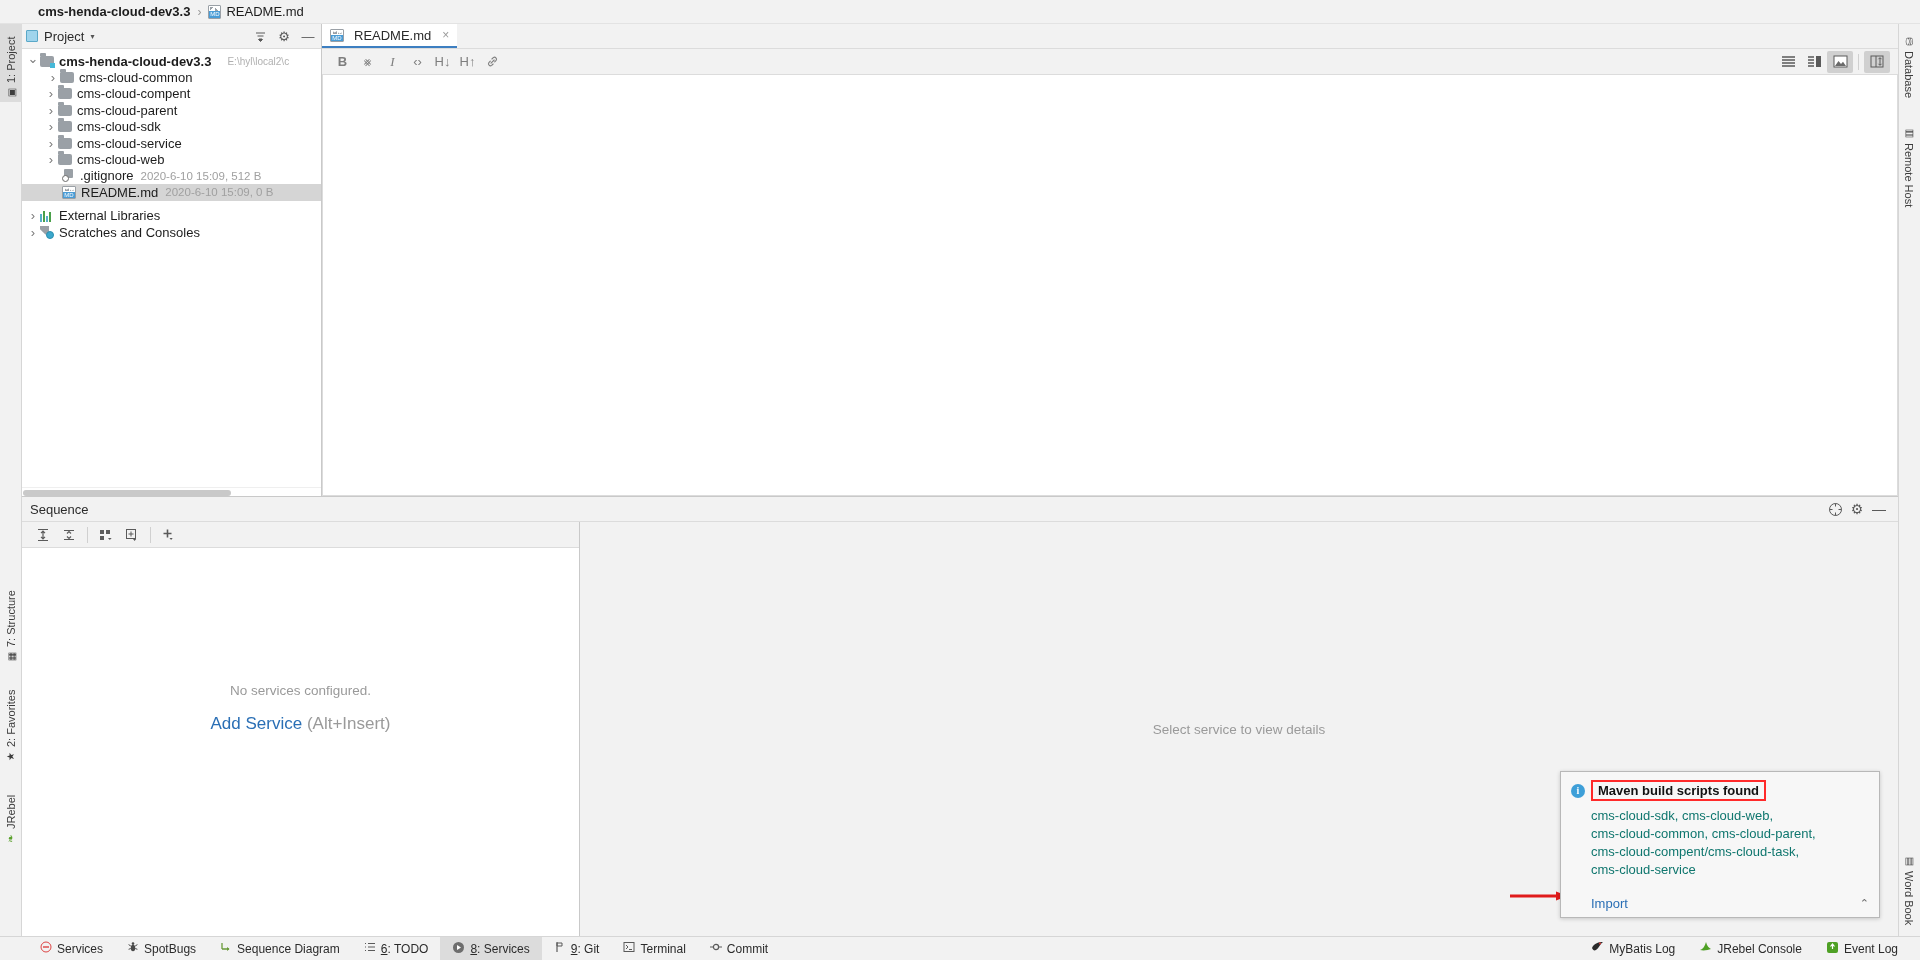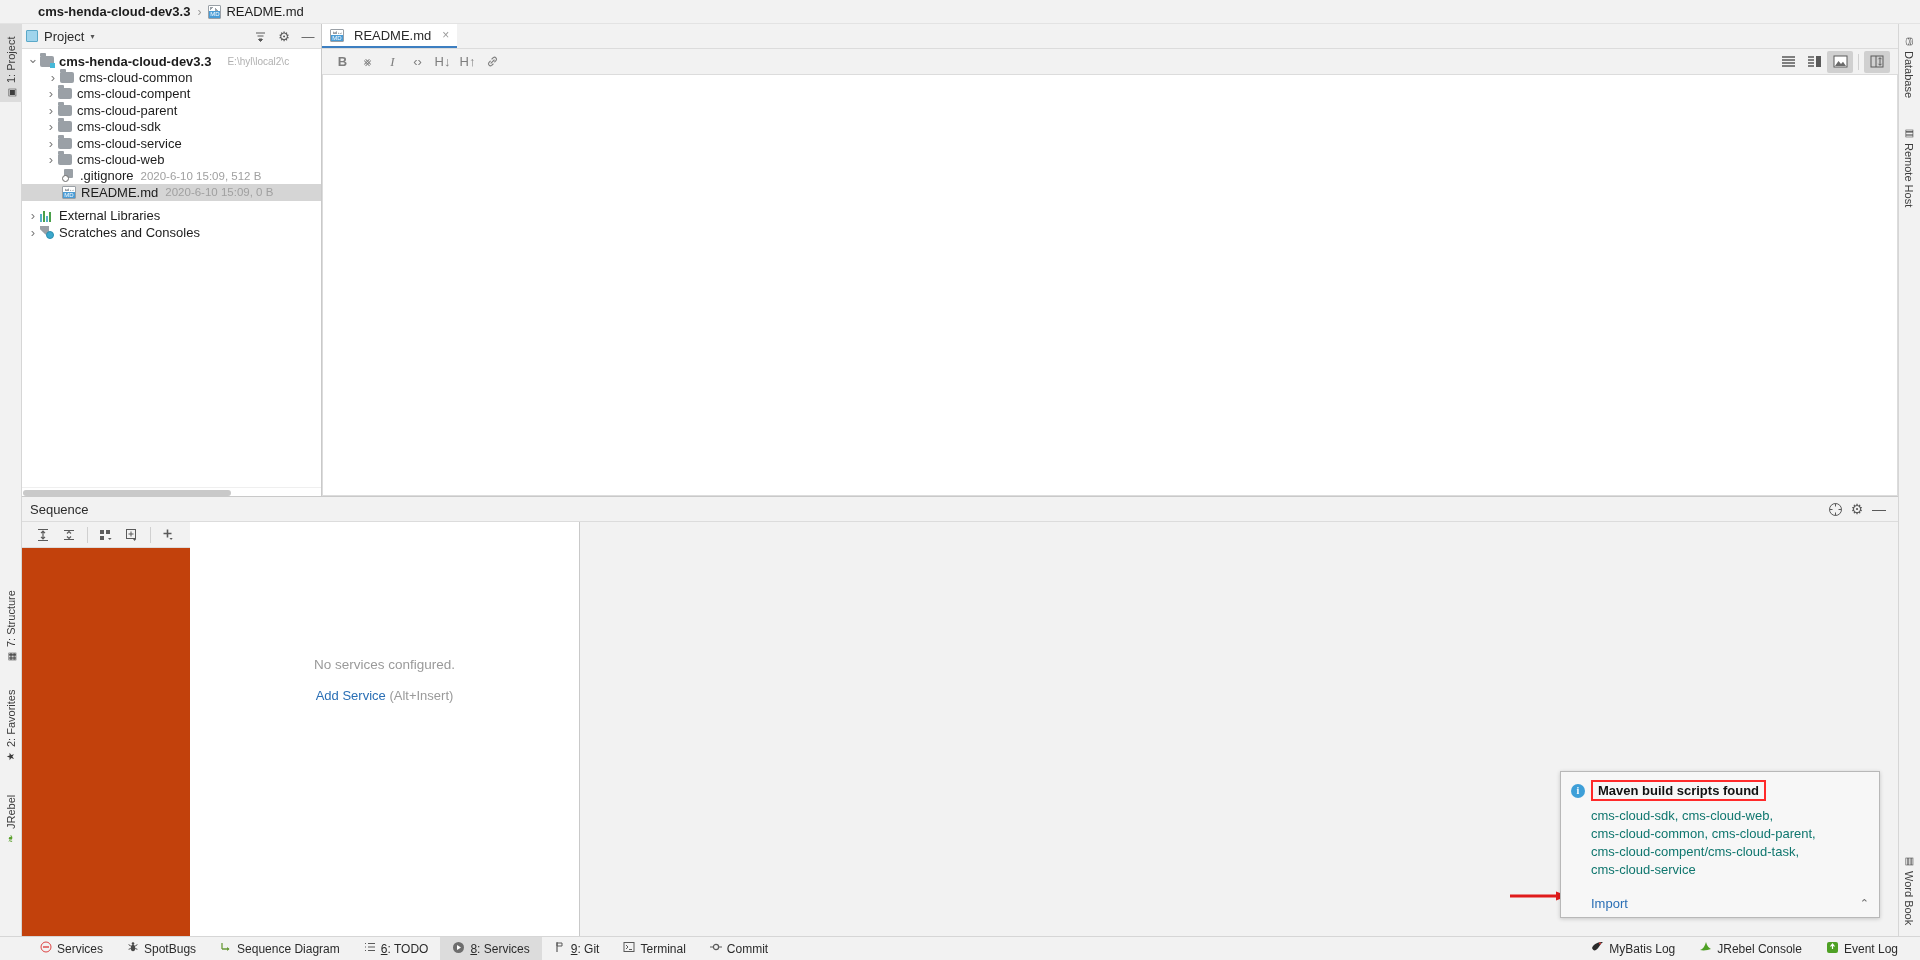--- a/index.html
+++ b/index.html
@@ -185,31 +185,31 @@
     display:flex; flex-direction:column;
   }
   .svc-header {
     height:25px; display:flex; align-items:center; padding:0 8px;
     font-size:13px; color:#2b2b2b; border-bottom:1px solid #dcdcdc;
   }
   .svc-header .spacer { flex:1; }
   .svc-header .hicon { width:22px; height:20px; display:flex; align-items:center;
     justify-content:center; color:#5a5a5a; font-size:14px;}
   .svc-body { flex:1; display:flex; }
-  .svc-left { width:558px; border-right:1px solid #c9c9c9; display:flex; flex-direction:row;
+  .svc-left { width:558px; border-right:1px solid #c9c9c9; display:flex; flex-direction:column;
     background:#c2410c;}
   .svc-toolbar { height:26px; display:flex; align-items:center; padding:0 8px; gap:0;
     background:#f2f2f2; border-bottom:1px solid #dcdcdc;}
   .tbtn { width:26px; height:22px; display:flex; align-items:center; justify-content:center;
     color:#5a5a5a; font-size:13px; position:relative; }
   .tsep { width:1px; height:16px; background:#d0d0d0; margin:0 5px; }
   .svc-list { flex:1; background:#ffffff; display:flex; flex-direction:column;
     align-items:center; justify-content:flex-start; padding-top:135px; }
   .svc-empty { font-size:13.5px; color:#9a9a9a; }
-  .svc-add { font-size:13px; margin-top:16px; }
+  .svc-add { font-size:17px; margin-top:16px; }
   .svc-add a { color:#2a6fb5; text-decoration:none; }
   .svc-add .hint { color:#9a9a9a; }
   .svc-right { flex:1; display:flex; align-items:center; justify-content:center;
     background:#f2f2f2; color:#9a9a9a; font-size:13.5px; }
 
   
   .balloon {
     position:absolute; right:40px; bottom:42px; width:320px;
     background:#f7f7f7; border:1px solid #b8b8b8; box-shadow:0 1px 4px rgba(0,0,0,.18);
     padding:8px 10px 6px 10px;
@@ -499,20 +499,23 @@
           </span>
         </div>
         <div class="svc-list">
           <div class="svc-empty">No services configured.</div>
           <div class="svc-add">
             <a href="#">Add Service</a>
             <span class="hint">(Alt+Insert)</span>
           </div>
         </div>
       </div>
+      <div class="svc-right">
+        <span>Select service to view details</span>
+      </div>
     </div>
   </div>
 
   <svg class="red-arrow" viewBox="0 0 62 12">
     <path d="M0 6h48" stroke="#e01b1b" stroke-width="3"></path>
     <path d="M46 1.5 58 6 46 10.5z" fill="#e01b1b"></path>
   </svg>
 
   <div class="balloon">
     <div class="bal-title-wrap">

